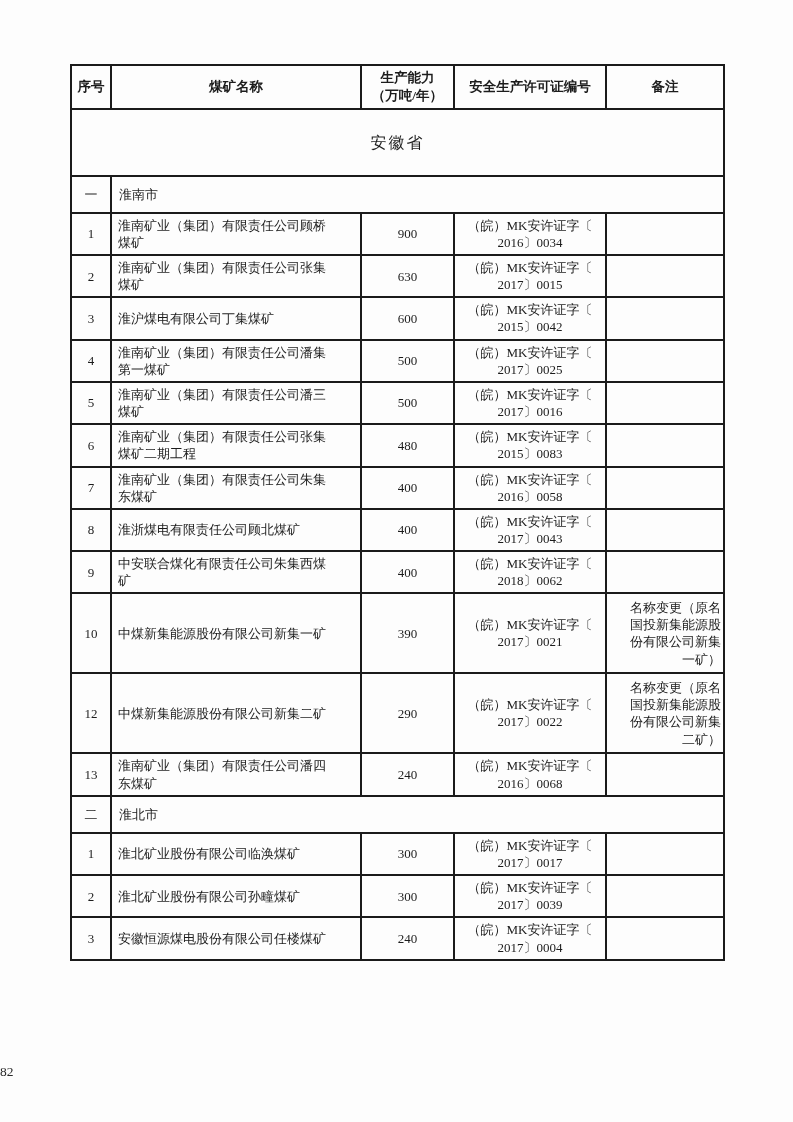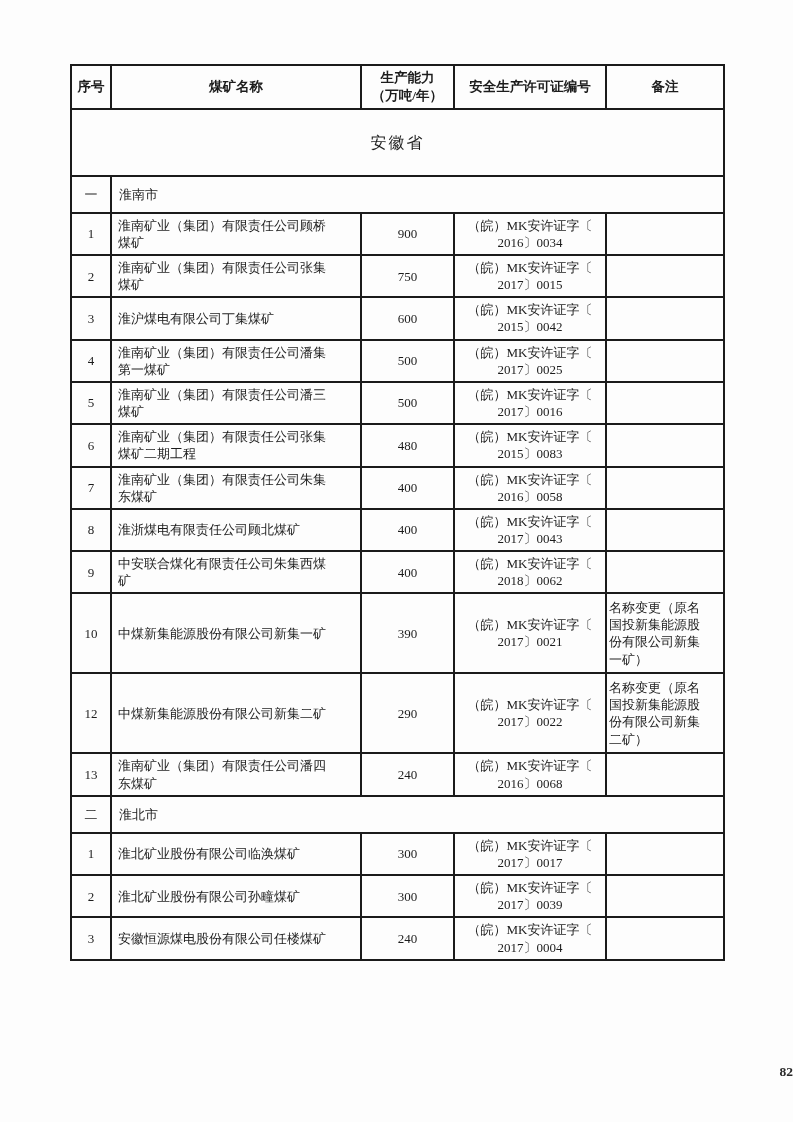--- a/index.html
+++ b/index.html
@@ -49,31 +49,30 @@
   tr.section-row td.c-index { text-align: center; }
   tr.section-row td.c-city { text-align: left; padding-left: 7px; }
 
   tbody tr.data-row { height: 41px; }
   tbody tr.data-row.tall { height: 80px; }
 
   td.c-index { text-align: center; }
   td.c-name  { text-align: left; padding-left: 6px; white-space: pre-line; }
   td.c-cap   { text-align: center; }
   td.c-lic   { text-align: center; white-space: pre-line; }
-  td.c-rem   { text-align: left; white-space: pre-line; padding-left: 2px; padding-right: 2px; }
+  td.c-rem   { text-align: right; white-space: pre-line; padding-left: 2px; padding-right: 2px; }
 
   .page-number {
     position: absolute;
     left: 0;
     top: 1064px;
     width: 100%;
-    text-align: right;
+    text-align: left;
     font-size: 13.5px;
     color: #2a2a2a;
-    font-weight: bold;
   }
 </style>
 </head>
 <body>
 
 <table class="doc-table">
   <colgroup>
     <col class="w-index">
     <col class="w-name">
     <col class="w-cap">
@@ -104,21 +103,21 @@
 煤矿</td>
         <td class="c-cap">900</td>
         <td class="c-lic">（皖）MK安许证字〔
 2016〕0034</td>
         <td class="c-rem"></td>
       </tr>
       <tr class="data-row">
         <td class="c-index">2</td>
         <td class="c-name">淮南矿业（集团）有限责任公司张集
 煤矿</td>
-        <td class="c-cap">750</td>
+        <td class="c-cap">630</td>
         <td class="c-lic">（皖）MK安许证字〔
 2017〕0015</td>
         <td class="c-rem"></td>
       </tr>
       <tr class="data-row">
         <td class="c-index">3</td>
         <td class="c-name">淮沪煤电有限公司丁集煤矿</td>
         <td class="c-cap">600</td>
         <td class="c-lic">（皖）MK安许证字〔
 2015〕0042</td>

